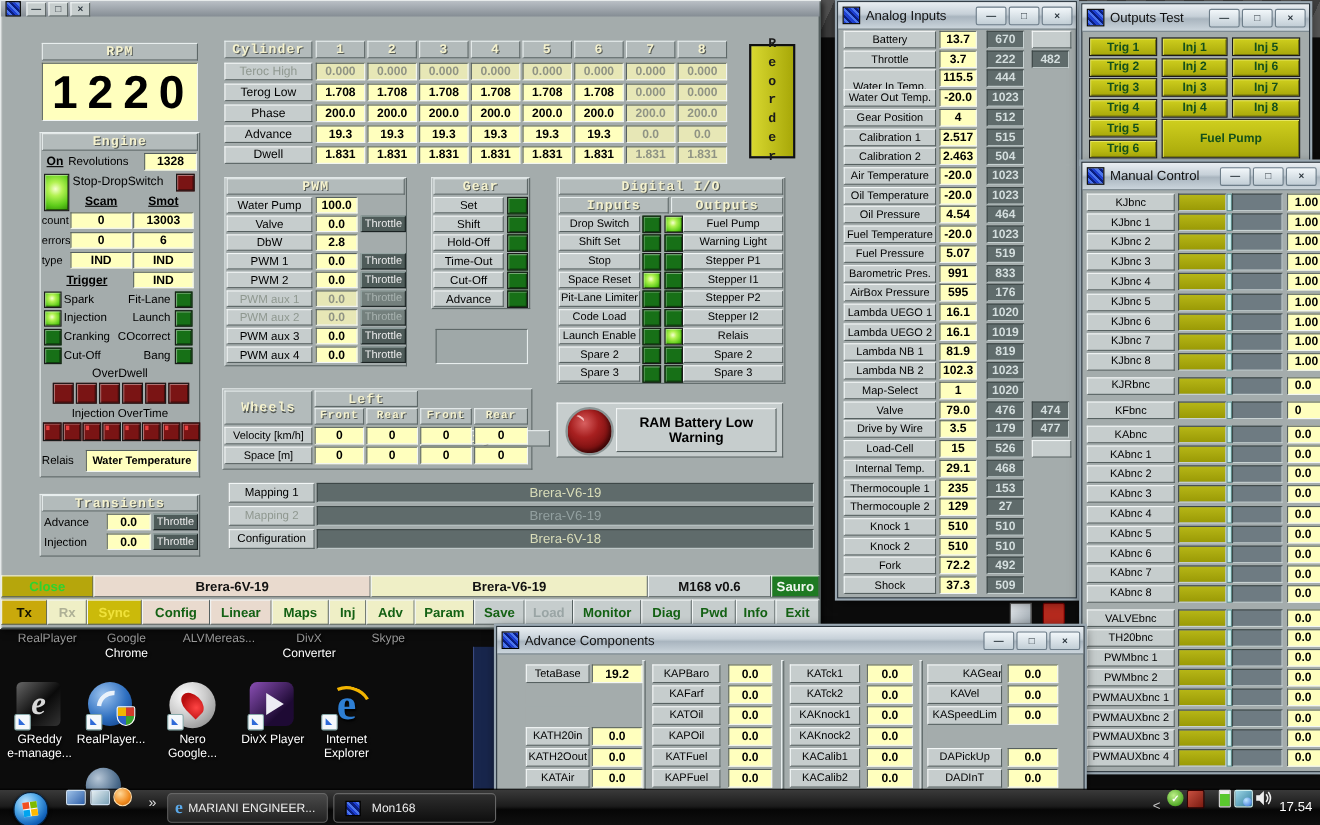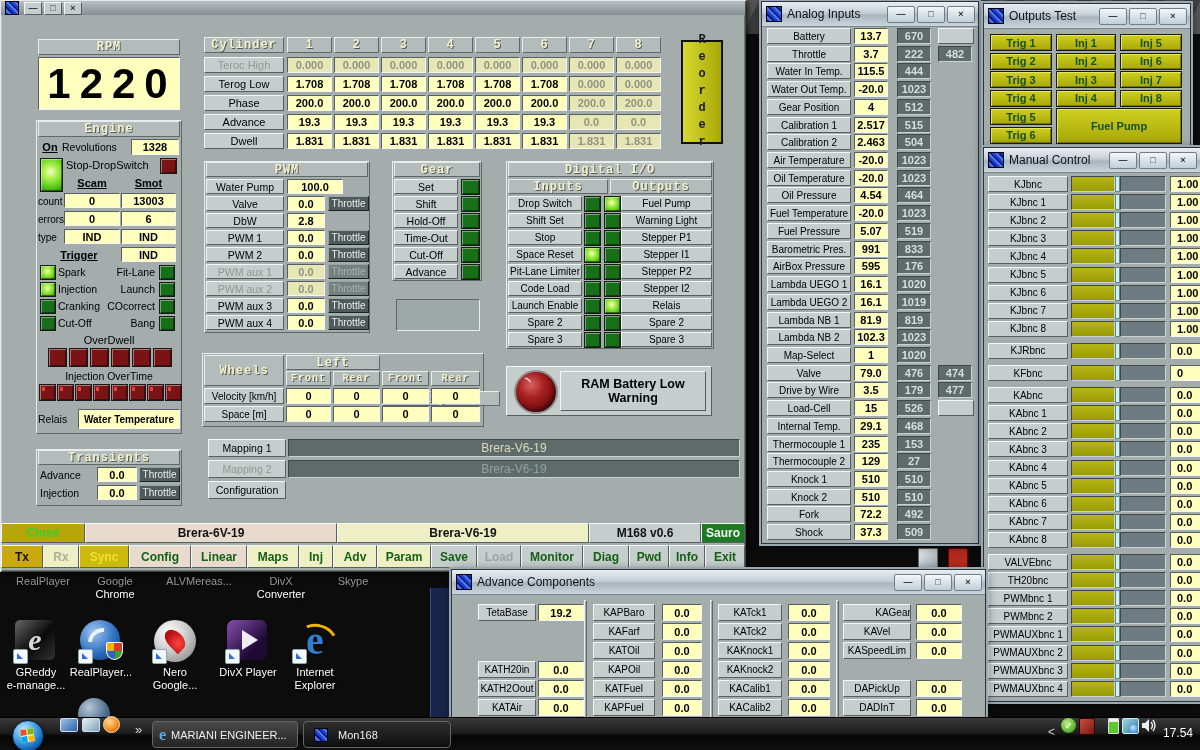--- a/index.html
+++ b/index.html
@@ -289,21 +289,21 @@
       <div class="cell val" style="position: absolute; left: 381px; top: 133px; width: 45px; height: 16px;">1.831</div>
       <div class="cell val" style="position: absolute; left: 428px; top: 133px; width: 45px; height: 16px;">1.831</div>
       <div class="cell val" style="position: absolute; left: 475px; top: 133px; width: 45px; height: 16px;">1.831</div>
       <div class="cell val" style="position: absolute; left: 522px; top: 133px; width: 45px; height: 16px;">1.831</div>
       <div class="cell val dim" style="position: absolute; left: 569px; top: 133px; width: 45px; height: 16px;">1.831</div>
       <div class="cell val dim" style="position: absolute; left: 616px; top: 133px; width: 45px; height: 16px;">1.831</div>
       <div class="reorder" style="position: absolute; left: 681px; top: 40px; width: 38px; height: 100px;">Reorder</div>
       <div class="panelbox" style="position: absolute; left: 204px; top: 161px; width: 166px; height: 172px;"></div>
       <div class="cell phead" style="position: absolute; left: 206px; top: 162px; width: 162px; height: 15px;">PWM</div>
       <div class="cell r" style="position: absolute; left: 206px; top: 179px; width: 78px; height: 15px; font-size: 10.5px;">Water Pump</div>
-      <div class="cell val" style="position: absolute; left: 287px; top: 179px; width: 56px; height: 15px;">100.0</div>
+      <div class="cell val" style="position: absolute; left: 287px; top: 179px; width: 38px; height: 15px;">100.0</div>
       <div class="cell r" style="position: absolute; left: 206px; top: 196px; width: 78px; height: 15px; font-size: 10.5px;">Valve</div>
       <div class="cell val" style="position: absolute; left: 287px; top: 196px; width: 38px; height: 15px;">0.0</div>
       <div class="cell thr" style="position: absolute; left: 328px; top: 196px; width: 41px; height: 15px;">Throttle</div>
       <div class="cell r" style="position: absolute; left: 206px; top: 213px; width: 78px; height: 15px; font-size: 10.5px;">DbW</div>
       <div class="cell val" style="position: absolute; left: 287px; top: 213px; width: 38px; height: 15px;">2.8</div>
       <div class="cell r" style="position: absolute; left: 206px; top: 230px; width: 78px; height: 15px; font-size: 10.5px;">PWM 1</div>
       <div class="cell val" style="position: absolute; left: 287px; top: 230px; width: 38px; height: 15px;">0.0</div>
       <div class="cell thr" style="position: absolute; left: 328px; top: 230px; width: 41px; height: 15px;">Throttle</div>
       <div class="cell r" style="position: absolute; left: 206px; top: 247px; width: 78px; height: 15px; font-size: 10.5px;">PWM 2</div>
       <div class="cell val" style="position: absolute; left: 287px; top: 247px; width: 38px; height: 15px;">0.0</div>
@@ -397,20 +397,21 @@
       <div class="bigred" style="position: absolute; left: 514px; top: 370px; width: 40px; height: 40px;"></div>
       <div class="cell r" style="position: absolute; left: 560px; top: 371px; width: 146px; height: 40px; flex-direction: column; font-weight: bold; font-size: 12.5px;">
         <div>RAM Battery Low</div>
         <div>Warning</div>
       </div>
       <div class="cell r" style="position: absolute; left: 208px; top: 439px; width: 78px; height: 18px; font-size: 10.5px;">Mapping 1</div>
       <div class="cell mapbar" style="position: absolute; left: 288px; top: 439px; width: 452px; height: 18px;">Brera-V6-19</div>
       <div class="cell r dimtxt" style="position: absolute; left: 208px; top: 460px; width: 78px; height: 18px; font-size: 10.5px;">Mapping 2</div>
       <div class="cell mapbar dim" style="position: absolute; left: 288px; top: 460px; width: 452px; height: 18px;">Brera-V6-19</div>
       <div class="cell r" style="position: absolute; left: 208px; top: 481px; width: 78px; height: 18px; font-size: 10.5px;">Configuration</div>
+      <div class="cell mapbar" style="position: absolute; left: 288px; top: 481px; width: 452px; height: 18px;">Brera-6V-18</div>
       <div class="cell statusb st-close" style="position: absolute; left: 1px; top: 523px; width: 84px; height: 20px;">Close</div>
       <div class="cell statusb st-pink" style="position: absolute; left: 85px; top: 523px; width: 252px; height: 20px;">Brera-6V-19</div>
       <div class="cell statusb st-cream" style="position: absolute; left: 337px; top: 523px; width: 252px; height: 20px;">Brera-V6-19</div>
       <div class="cell statusb st-silver" style="position: absolute; left: 589px; top: 523px; width: 112px; height: 20px;">M168 v0.6</div>
       <div class="cell statusb st-green" style="position: absolute; left: 701px; top: 523px; width: 44px; height: 20px;">Sauro</div>
       <div class="cell statusb tb-tx" style="position: absolute; left: 1px; top: 545px; width: 42px; height: 23px;">Tx</div>
       <div class="cell statusb tb-dimcream" style="position: absolute; left: 43px; top: 545px; width: 36px; height: 23px;">Rx</div>
       <div class="cell statusb tb-sync" style="position: absolute; left: 79px; top: 545px; width: 50px; height: 23px;">Sync</div>
       <div class="cell statusb tb-pink" style="position: absolute; left: 129px; top: 545px; width: 62px; height: 23px;">Config</div>
       <div class="cell statusb tb-pink" style="position: absolute; left: 191px; top: 545px; width: 56px; height: 23px;">Linear</div>
@@ -438,21 +439,21 @@
       </span>
     </div>
   <div class="cell r" style="position: absolute; left: 5px; top: 26px; width: 84px; height: 16px; font-size: 10px;">Battery</div>
       <div class="cell val" style="position: absolute; left: 92px; top: 26px; width: 34px; height: 16px;">13.7</div>
       <div class="cell raw" style="position: absolute; left: 135px; top: 26px; width: 34px; height: 16px;">670</div>
       <div class="cell r" style="position: absolute; left: 176px; top: 26px; width: 36px; height: 16px;"></div>
       <div class="cell r" style="position: absolute; left: 5px; top: 44px; width: 84px; height: 16px; font-size: 10px;">Throttle</div>
       <div class="cell val" style="position: absolute; left: 92px; top: 44px; width: 34px; height: 16px;">3.7</div>
       <div class="cell raw" style="position: absolute; left: 135px; top: 44px; width: 34px; height: 16px;">222</div>
       <div class="cell raw" style="position: absolute; left: 176px; top: 44px; width: 34px; height: 16px;">482</div>
-      <div class="cell r" style="position: absolute; left: 5px; top: 61px; width: 84px; height: 16px; font-size: 10px;">Water In Temp.</div>
+      <div class="cell r" style="position: absolute; left: 5px; top: 61px; width: 84px; height: 33px; font-size: 10px;">Water In Temp.</div>
       <div class="cell val" style="position: absolute; left: 92px; top: 61px; width: 34px; height: 16px;">115.5</div>
       <div class="cell raw" style="position: absolute; left: 135px; top: 61px; width: 34px; height: 16px;">444</div>
       <div class="cell r" style="position: absolute; left: 5px; top: 79px; width: 84px; height: 16px; font-size: 10px;">Water Out Temp.</div>
       <div class="cell val" style="position: absolute; left: 92px; top: 79px; width: 34px; height: 16px;">-20.0</div>
       <div class="cell raw" style="position: absolute; left: 135px; top: 79px; width: 34px; height: 16px;">1023</div>
       <div class="cell r" style="position: absolute; left: 5px; top: 97px; width: 84px; height: 16px; font-size: 10px;">Gear Position</div>
       <div class="cell val" style="position: absolute; left: 92px; top: 97px; width: 34px; height: 16px;">4</div>
       <div class="cell raw" style="position: absolute; left: 135px; top: 97px; width: 34px; height: 16px;">512</div>
       <div class="cell r" style="position: absolute; left: 5px; top: 115px; width: 84px; height: 16px; font-size: 10px;">Calibration 1</div>
       <div class="cell val" style="position: absolute; left: 92px; top: 115px; width: 34px; height: 16px;">2.517</div>

